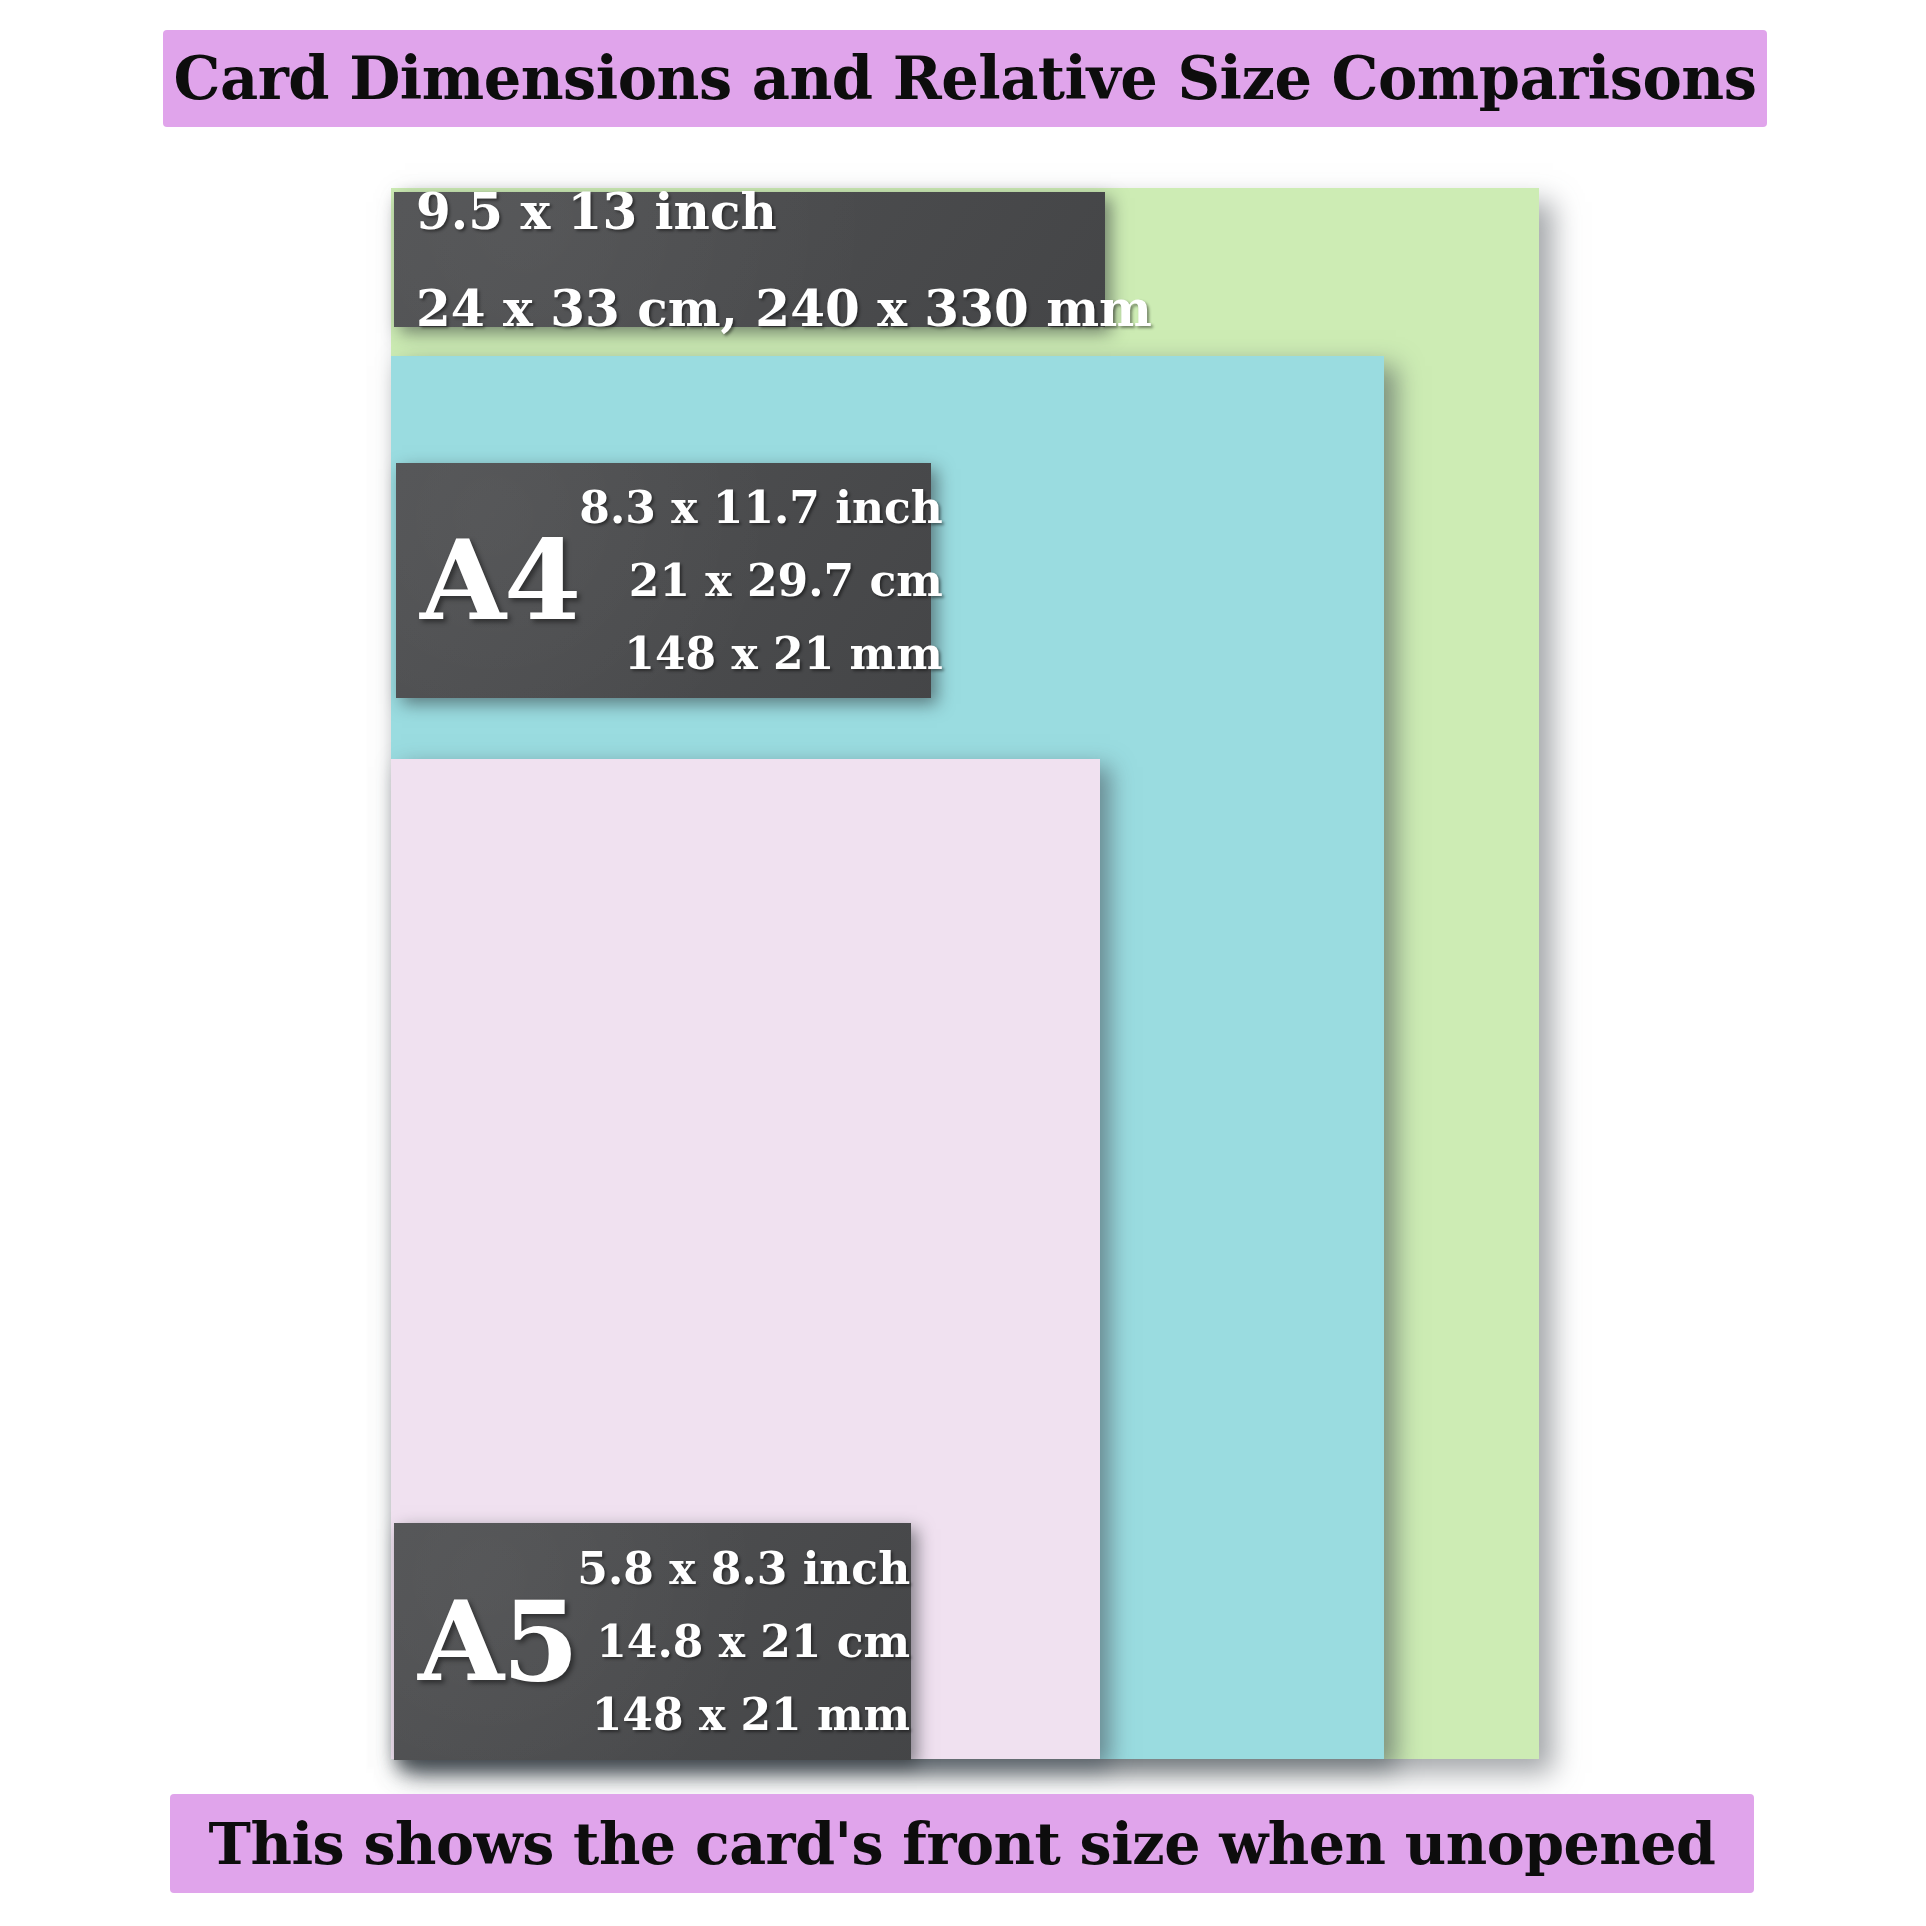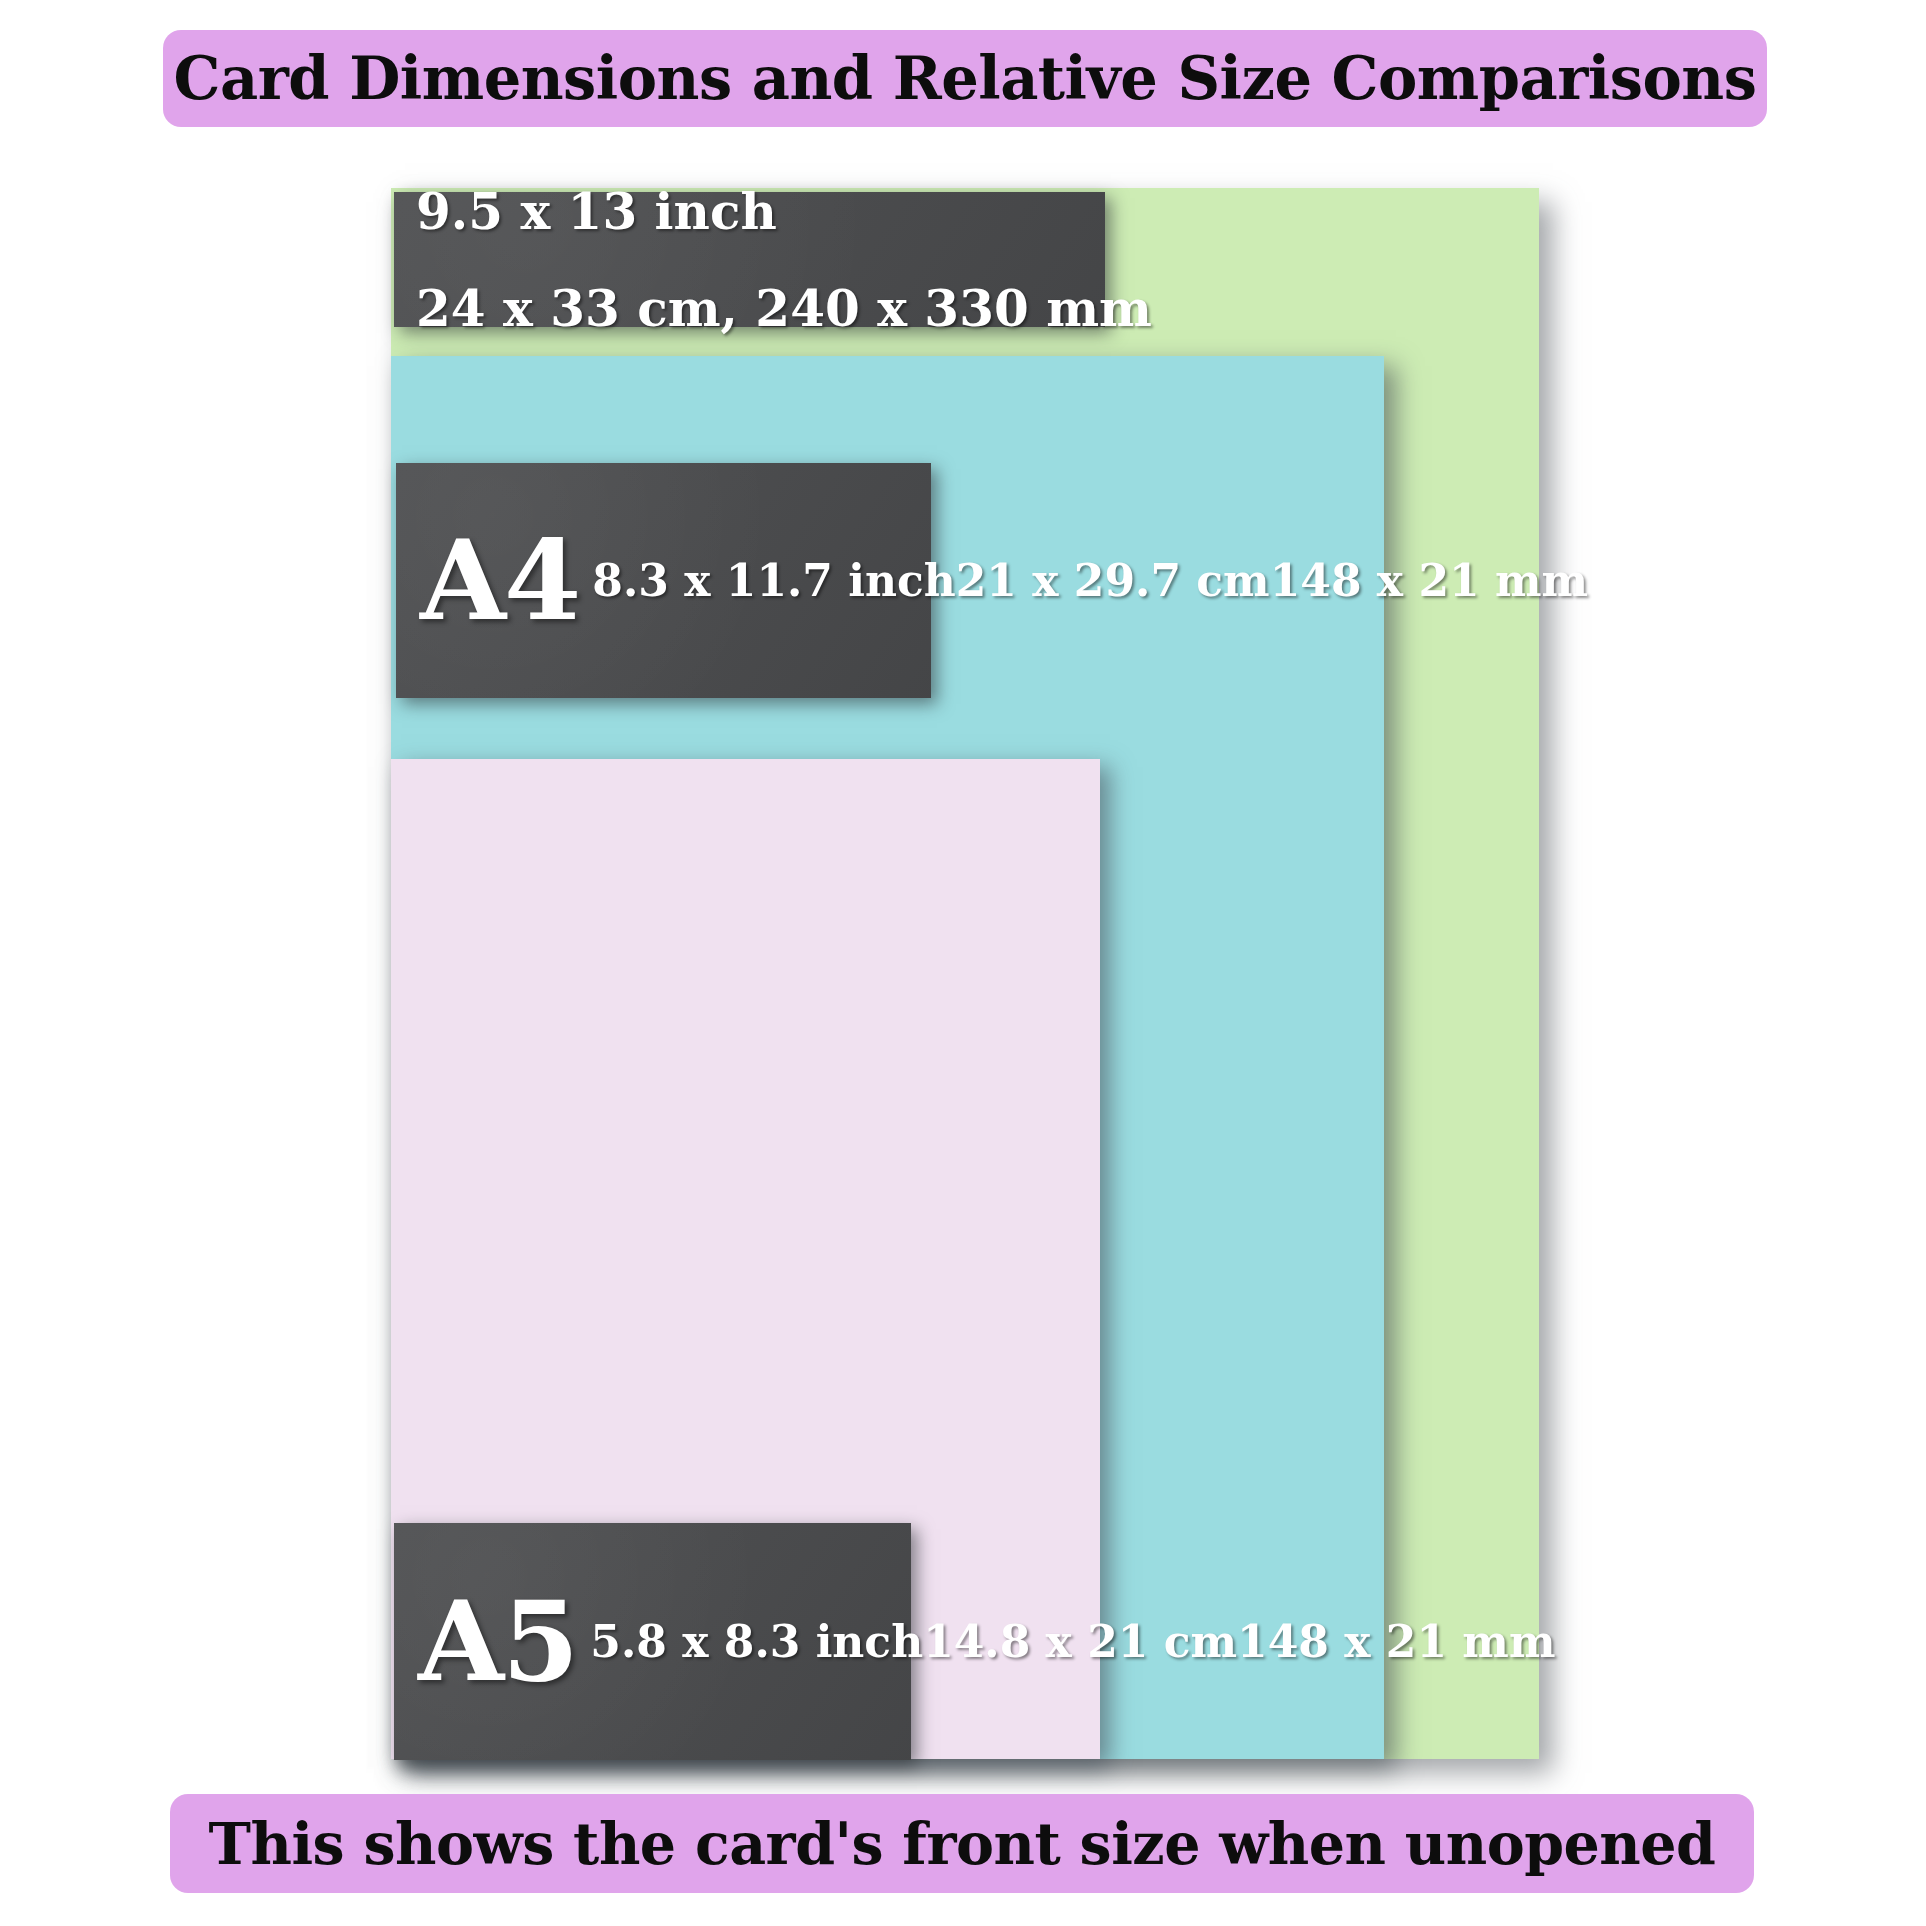--- a/index.html
+++ b/index.html
@@ -11,21 +11,21 @@
     width: 1927px;
     height: 1927px;
     position: relative;
     overflow: hidden;
     font-family: "DejaVu Serif", serif;
   }
 
   
   .banner {
     position: absolute;
-    border-radius: 18px;
+    border-radius: 4px;
     display: flex;
     align-items: center;
     justify-content: center;
     text-align: center;
     color: #0d0d0d;
     font-family: "DejaVu Serif", serif;
     font-weight: 700;
     letter-spacing: -0.5px;
     z-index: 50;
   }
@@ -139,24 +139,24 @@
     font-size: 111px;
     line-height: 1;
     letter-spacing: -2px;
     text-shadow: 3px 3px 5px rgba(0,0,0,0.45);
     flex: 0 0 auto;
     padding-left: 12px;
   }
   .size-lines {
     flex: 1 1 auto;
     display: flex;
+    flex-direction: column;
     justify-content: center;
     align-items: flex-end;
     padding-right: 6px;
-    margin-left: 13px;
   }
   .size-lines .label-line {
     font-size: 44px;
     line-height: 73px;
     text-align: right;
   }
 </style>
 </head>
 <body>
 

